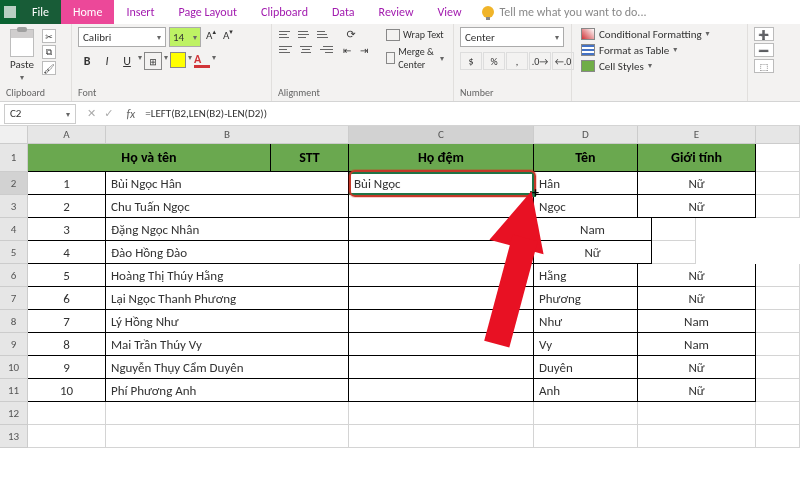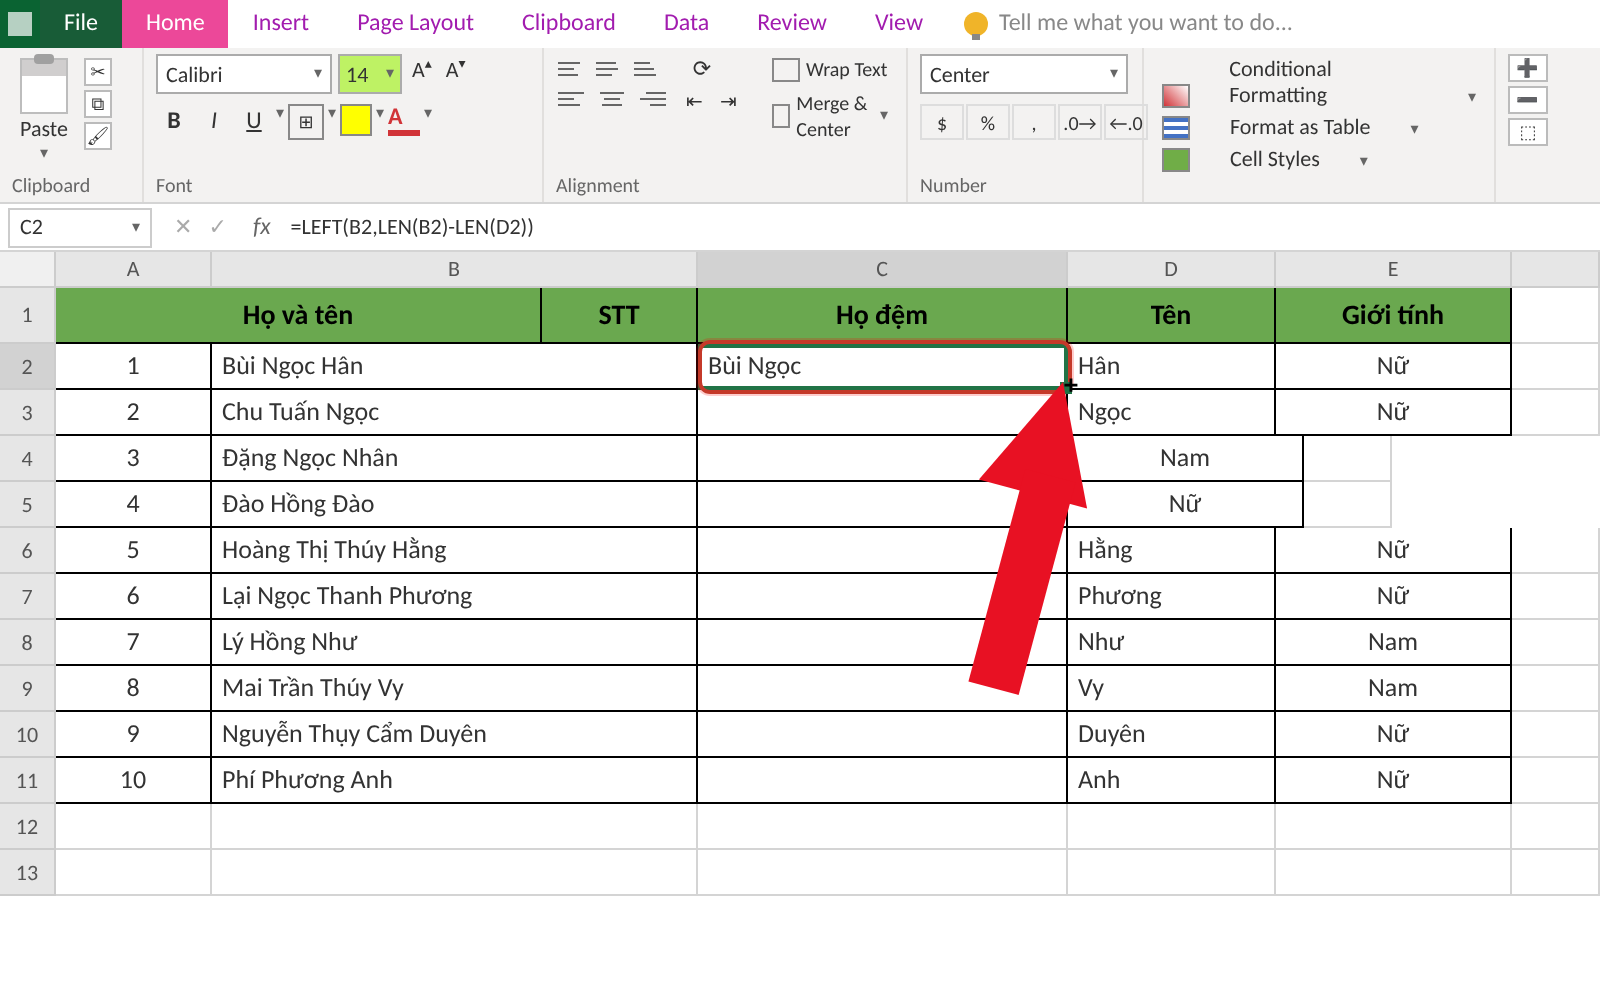--- a/index.html
+++ b/index.html
@@ -40,21 +40,21 @@
 .color-btn{width:16px;height:16px;color:#d13438;font-weight:bold;border-bottom:3px solid #d13438;font-size:12px;cursor:pointer}
 .align-grid{display:grid;grid-template-columns:repeat(3,18px);gap:1px}
 .al{width:18px;height:14px;display:flex;flex-direction:column;justify-content:center;gap:2px;cursor:pointer;padding:1px}
 .al span{height:1px;background:#666}
 .wrap-btn{display:flex;align-items:center;font-size:10px;gap:3px;cursor:pointer;padding:1px 3px}
 .merge-btn{display:flex;align-items:center;font-size:10px;gap:3px;cursor:pointer;padding:1px 3px}
 .num-combo{width:104px;height:20px;border:1px solid #ababab;background:#fff;font-size:11px;display:flex;align-items:center;justify-content:space-between;padding:0 4px;cursor:pointer}
 .num-btns{display:flex;gap:1px;margin-top:3px}
 .nb{width:22px;height:18px;border:1px solid #ddd;font-size:10px;display:flex;align-items:center;justify-content:center;cursor:pointer}
 .styles-col{display:flex;flex-direction:column;gap:1px}
-.style-btn{display:flex;align-items:flex-end;font-size:11px;gap:20px;cursor:pointer;padding:1px 3px}
+.style-btn{display:flex;align-items:flex-start;font-size:11px;gap:4px;cursor:pointer;padding:1px 3px}
 .si{width:14px;height:12px;border:1px solid #888}
 .cells-col{display:flex;flex-direction:column;gap:2px;align-items:center}
 .chev{font-size:8px;color:#666}
 
 
 .fbar{height:24px;border-bottom:1px solid #d4d4d4;display:flex;align-items:center;background:#fff}
 .namebox{width:72px;height:20px;border:1px solid #ccc;margin:0 4px;font-size:11px;display:flex;align-items:center;padding:0 5px;justify-content:space-between}
 .fx-btns{display:flex;gap:2px;padding:0 4px;color:#aaa;font-size:11px}
 .fx-btn{cursor:pointer;padding:0 3px}
 .fx-label{font-style:italic;color:#666;font-size:12px;padding:0 6px}

